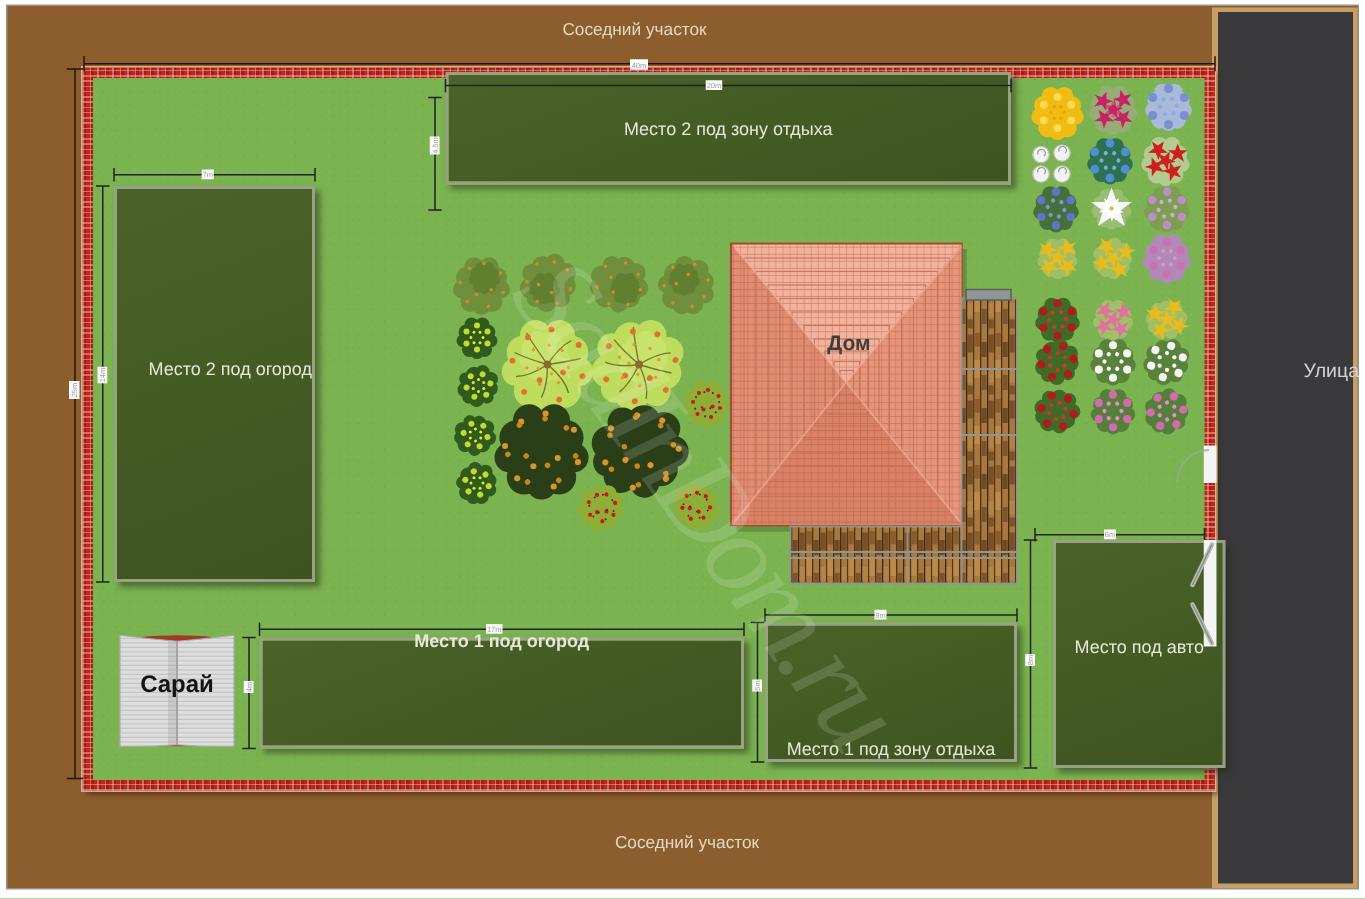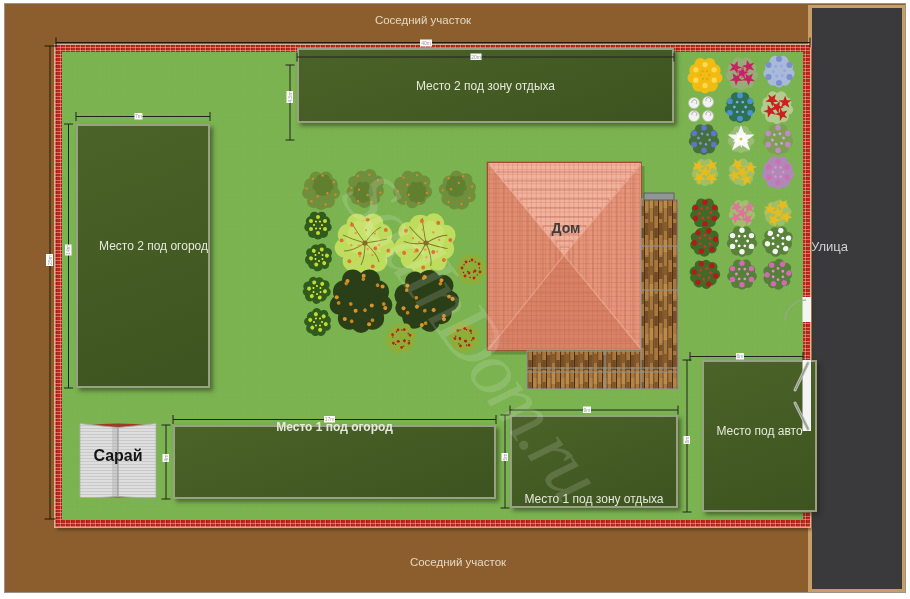--- a/index.html
+++ b/index.html
@@ -7,21 +7,21 @@
 </style>
 </head>
 <body>
 
 <div class="abs" style="left:5px;top:4px;width:900px;height:588px;background:#8c5e2d;box-shadow:0 0 0 1px rgba(75,58,35,.55);"></div>
 
 <div class="abs" style="left:808px;top:5px;width:97px;height:587px;background:#c79f66;"></div>
 
 <div class="abs" style="left:812px;top:8px;width:90px;height:581px;background:#3a3a3c;"></div>
 
-<div class="abs" style="left:811px;top:239px;width:95px;text-align:left;color:#d2d2d2;font-size:13px;">Улица</div>
+<div class="abs" style="left:811px;top:239px;width:95px;text-align:right;color:#d2d2d2;font-size:13px;">Улица</div>
 
 <div class="abs" style="left:298px;top:14px;width:250px;text-align:center;color:#e3d8c4;font-size:11.5px;">Соседний участок</div>
 
 <div class="abs" style="left:333px;top:556px;width:250px;text-align:center;color:#e3d8c4;font-size:11.5px;">Соседний участок</div>
 
 <div class="abs" style="left:55px;top:45px;width:741px;height:468px;
   background-color:#c0251a;
   background-image:
     repeating-linear-gradient(0deg, rgba(246,206,190,.45) 0 1px, rgba(255,255,255,0) 1px 3.5px),
     repeating-linear-gradient(90deg, rgba(246,206,190,.45) 0 1px, rgba(255,255,255,0) 1px 5px),

